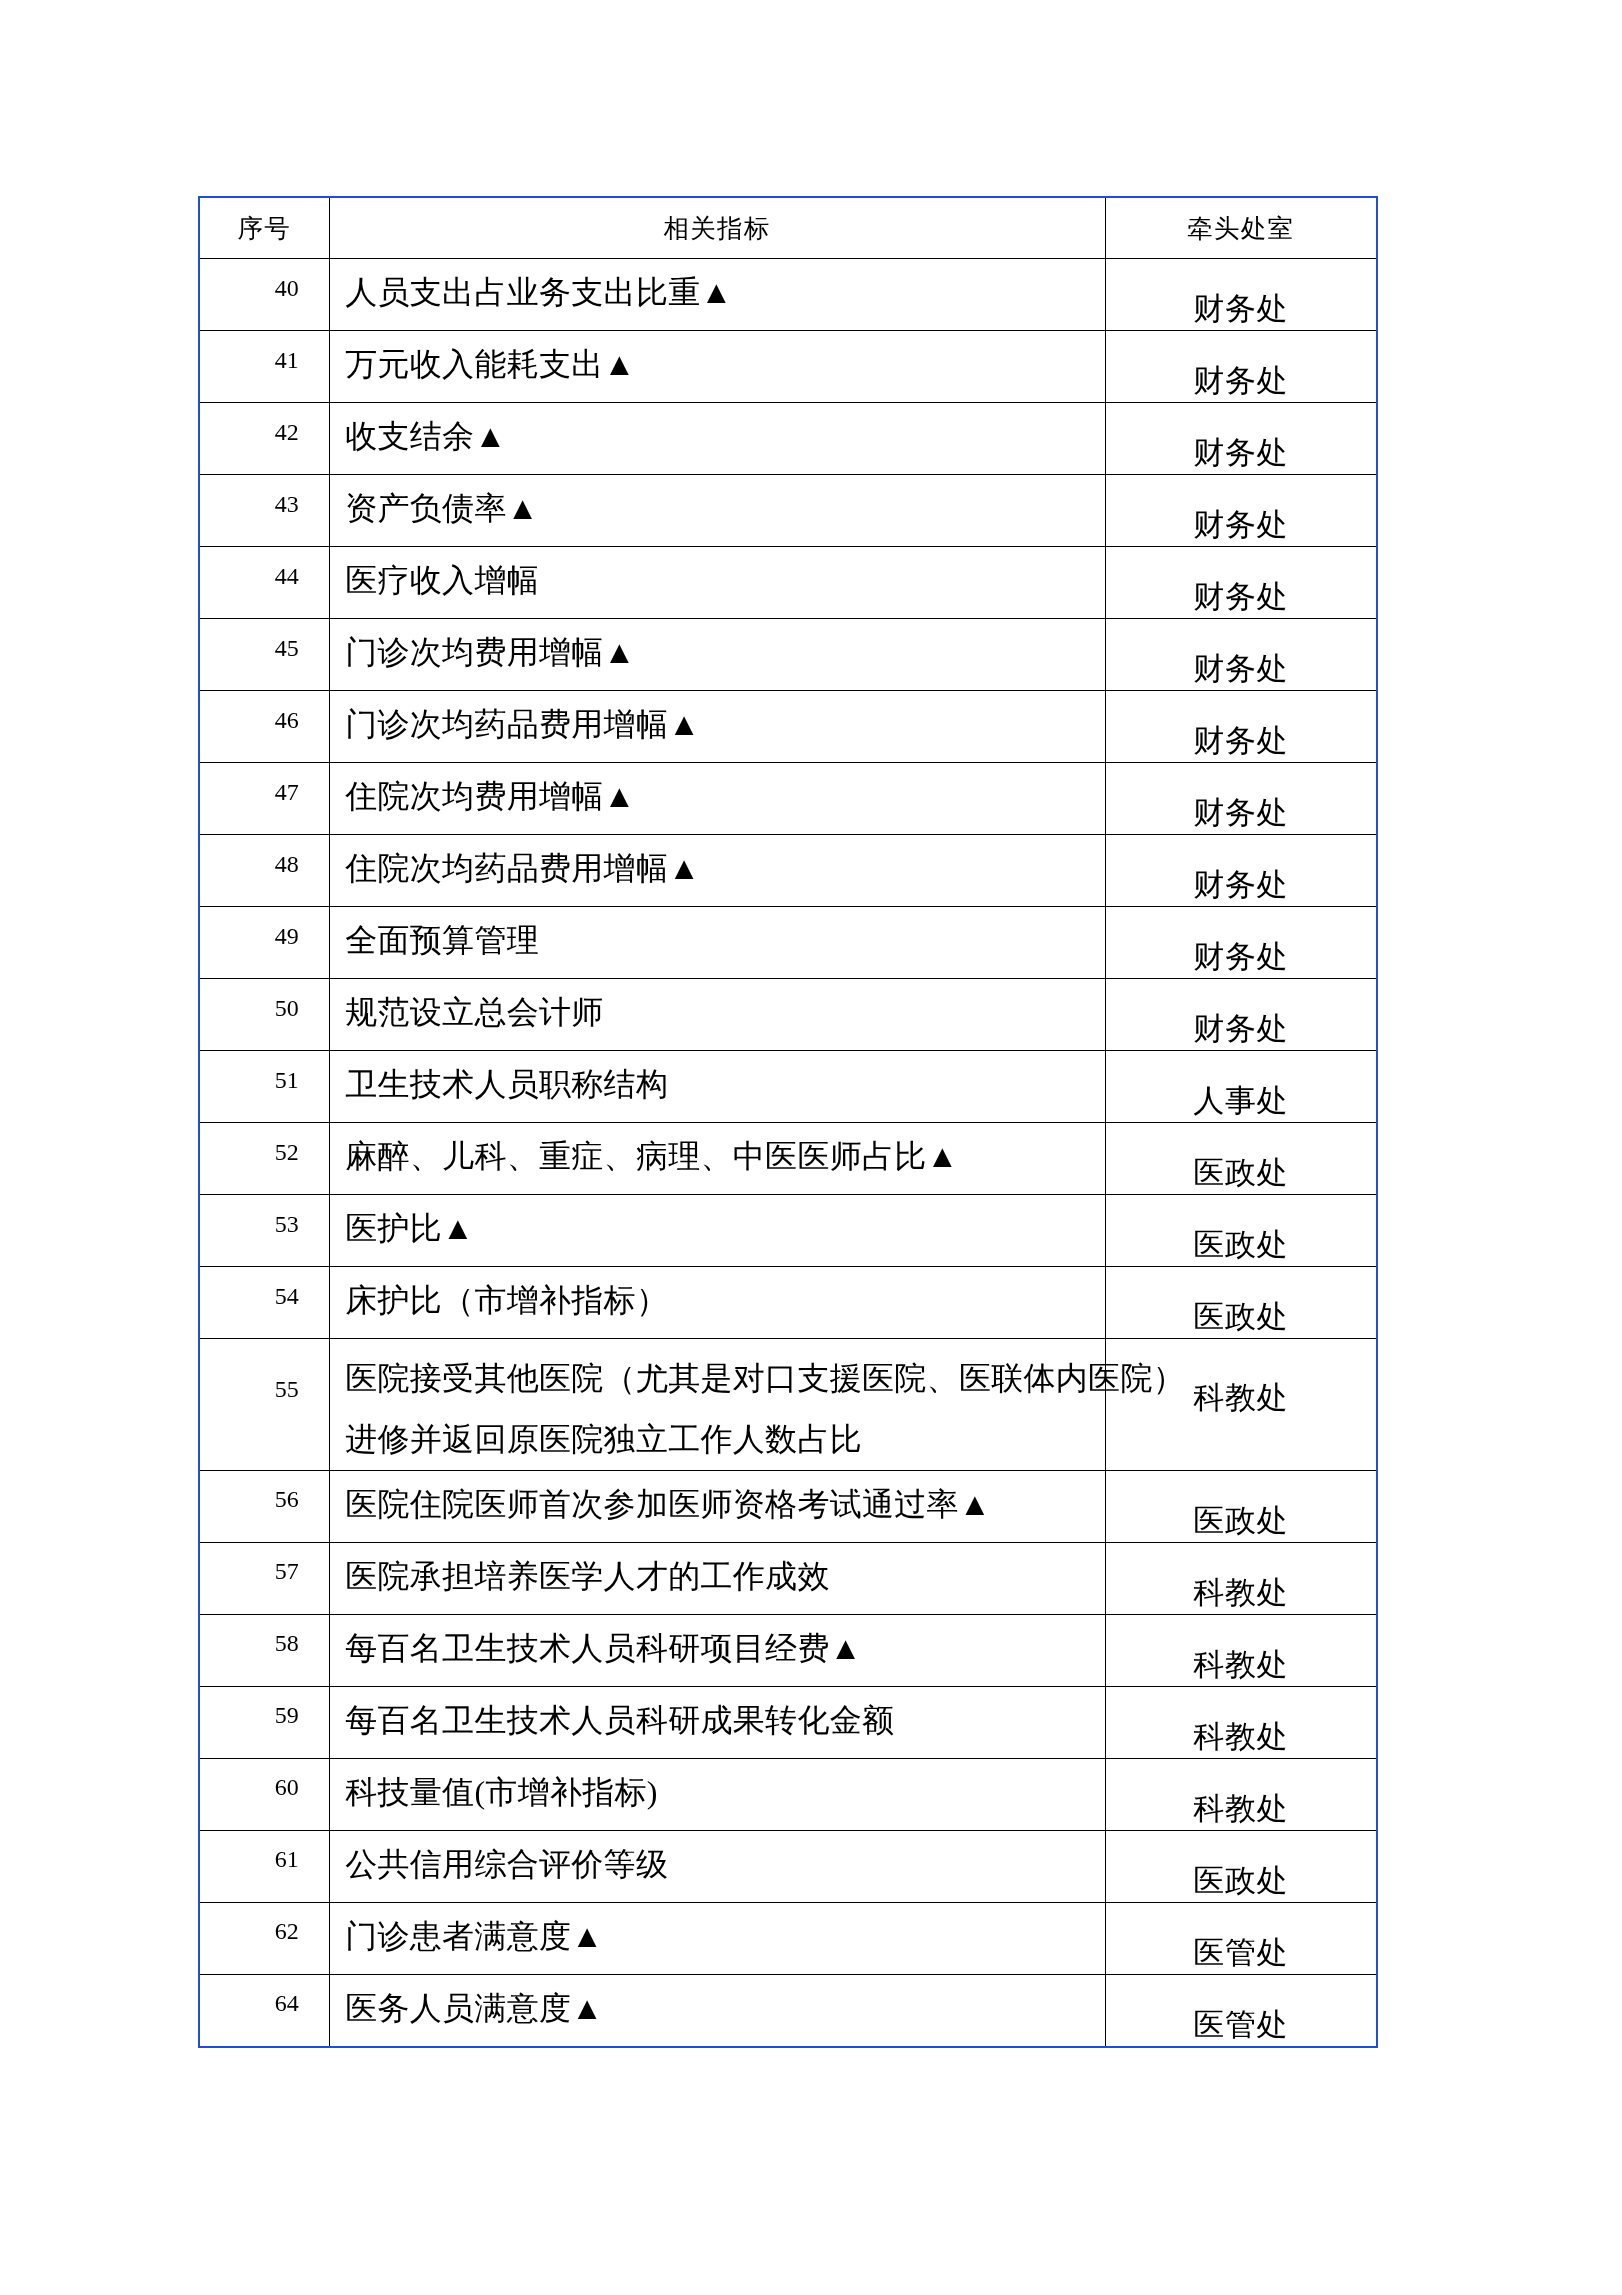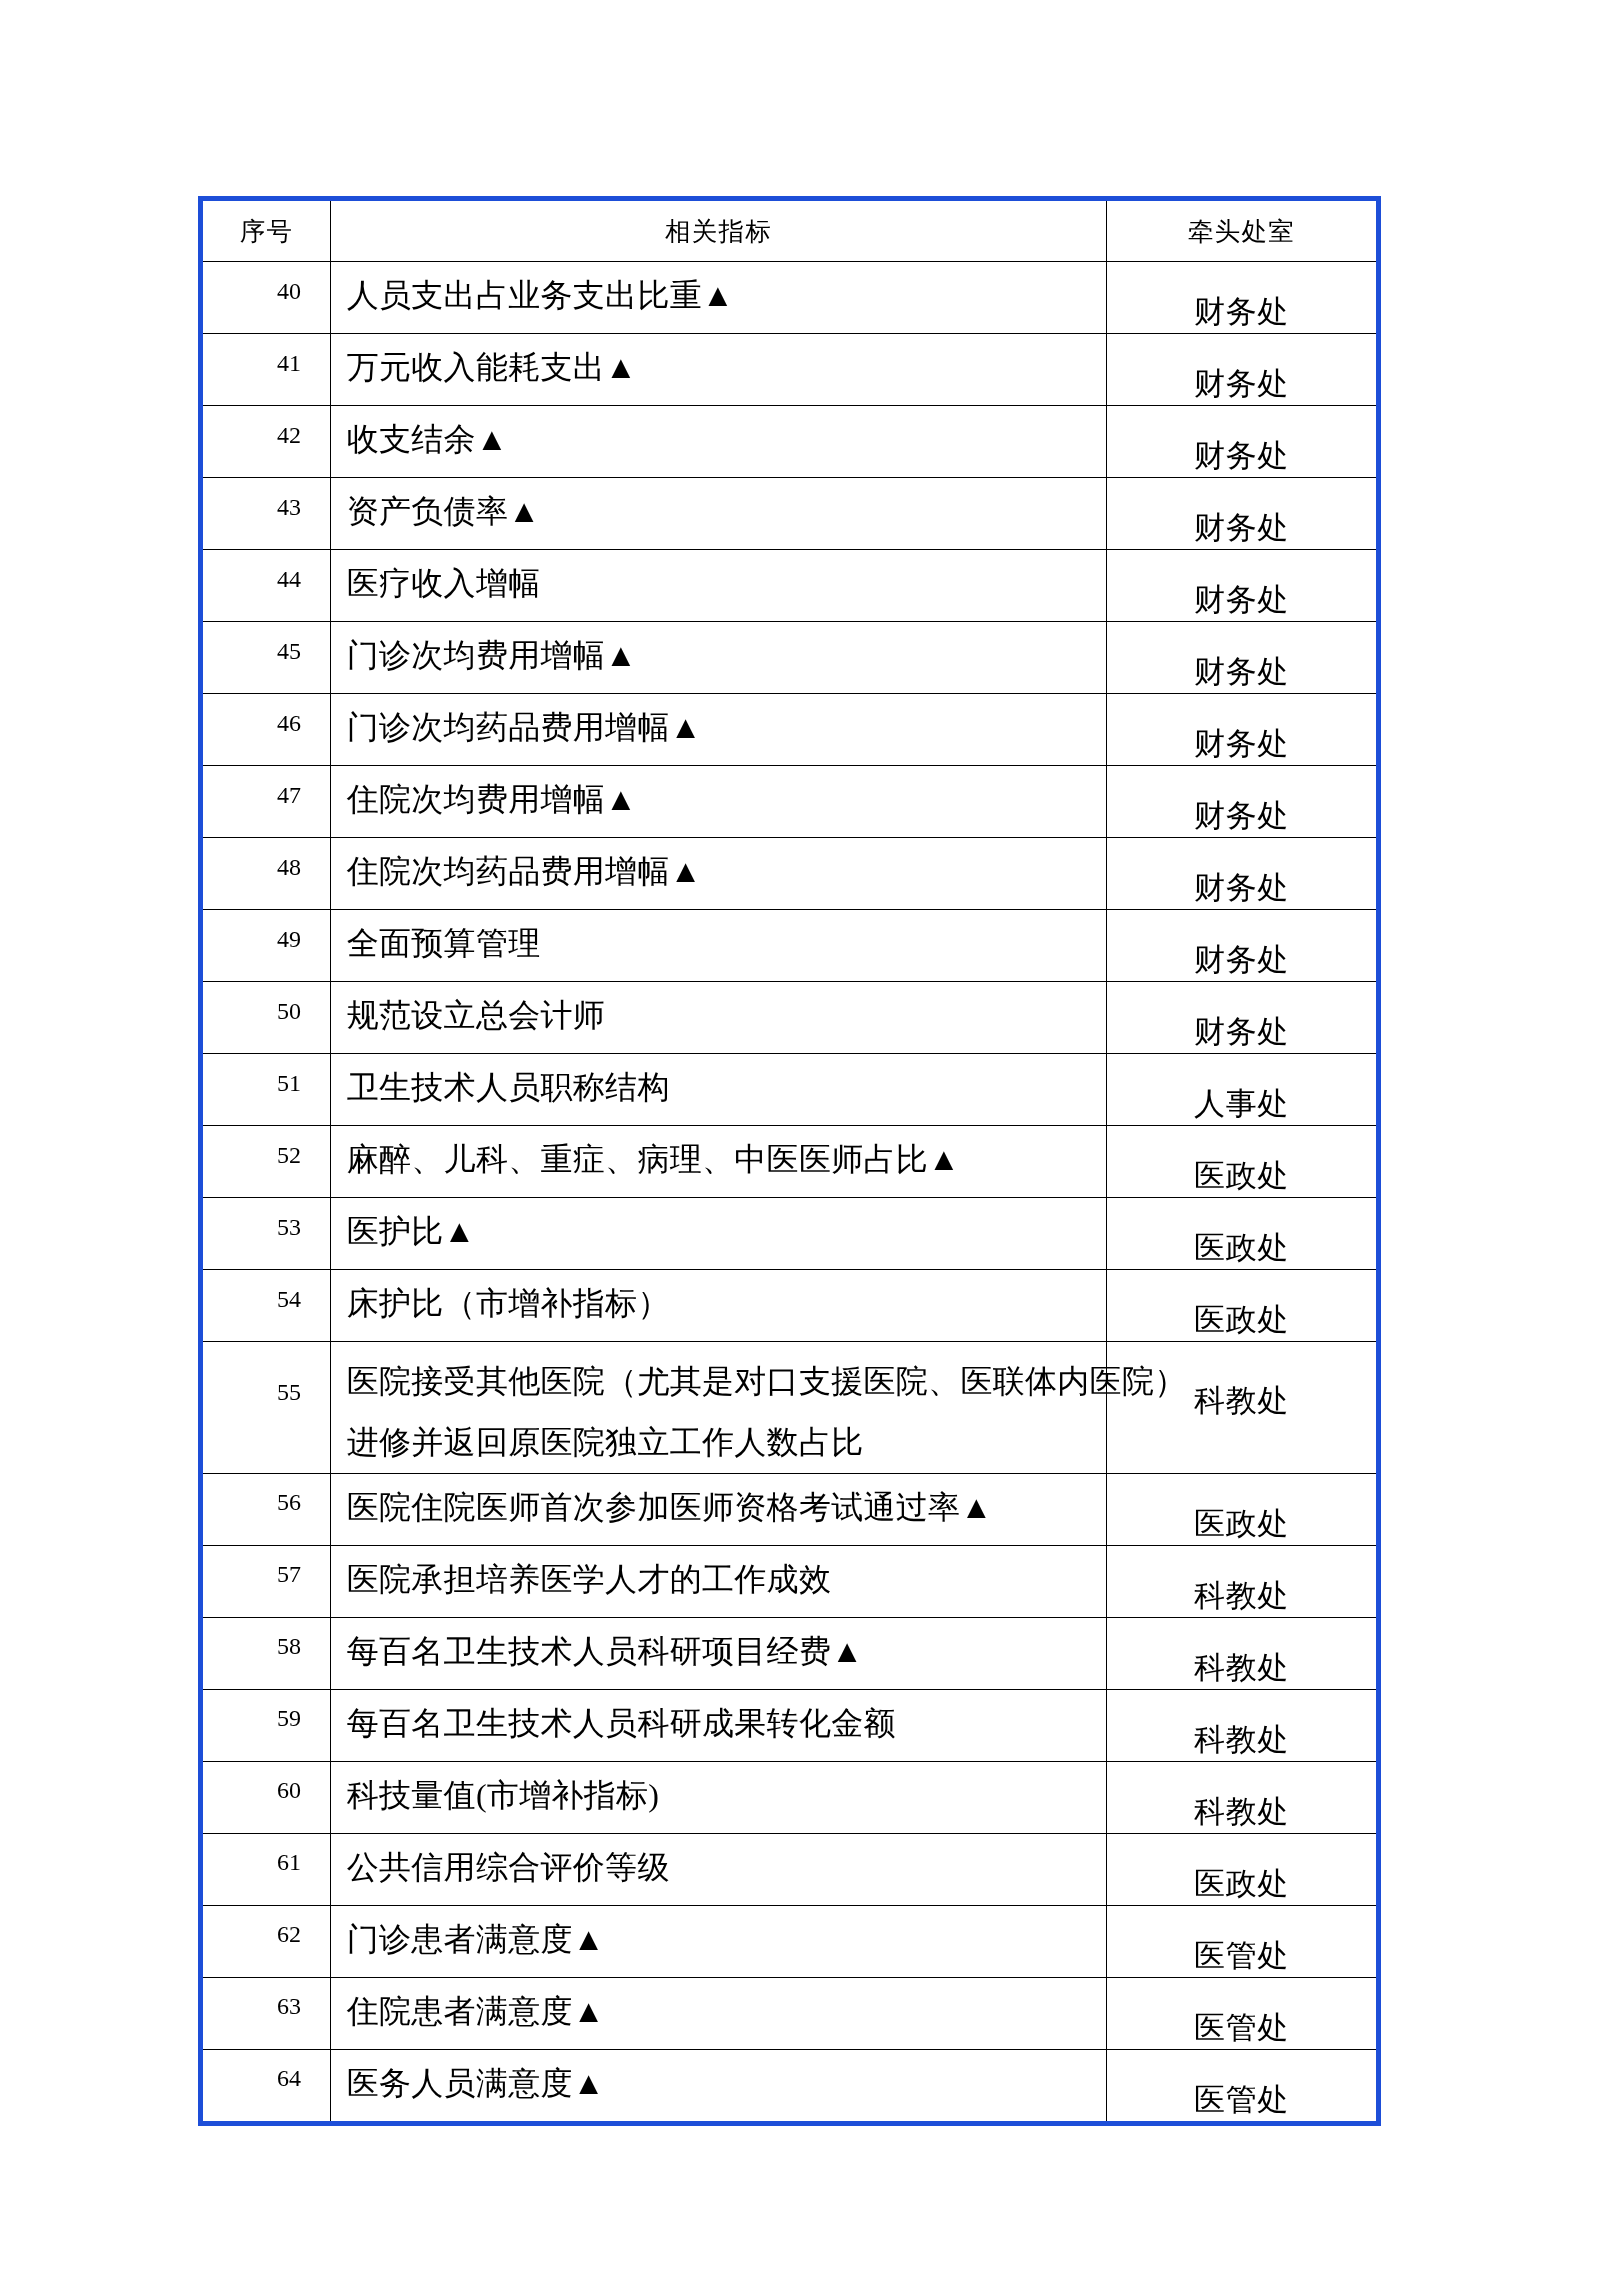--- a/index.html
+++ b/index.html
@@ -26,21 +26,21 @@
     position: absolute;
     left: 198px;
     top: 196px;
     width: 1178px;
   }
 
   table.idx-table {
     border-collapse: collapse;
     table-layout: fixed;
     width: 1178px;
-    border: 5px solid #1d4ed8;
+    border: 2px solid #1d4ed8;
   }
 
   table.idx-table col.c-num   { width: 130px; }
   table.idx-table col.c-ind   { width: 776px; }
   table.idx-table col.c-dept  { width: 272px; }
 
   table.idx-table th,
   table.idx-table td {
     border: 1.3px solid #000;
     padding: 0;
@@ -390,31 +390,20 @@
             </td>
             <td>
               <div class="ind-cell">门诊患者满意度▲</div>
             </td>
             <td>
               <div class="dept-cell">医管处</div>
             </td>
           </tr>
           <tr class="data-row">
             <td>
-              <div class="num-cell">63</div>
-            </td>
-            <td>
-              <div class="ind-cell">住院患者满意度▲</div>
-            </td>
-            <td>
-              <div class="dept-cell">医管处</div>
-            </td>
-          </tr>
-          <tr class="data-row">
-            <td>
               <div class="num-cell">64</div>
             </td>
             <td>
               <div class="ind-cell">医务人员满意度▲</div>
             </td>
             <td>
               <div class="dept-cell">医管处</div>
             </td>
           </tr>
         </tbody>

